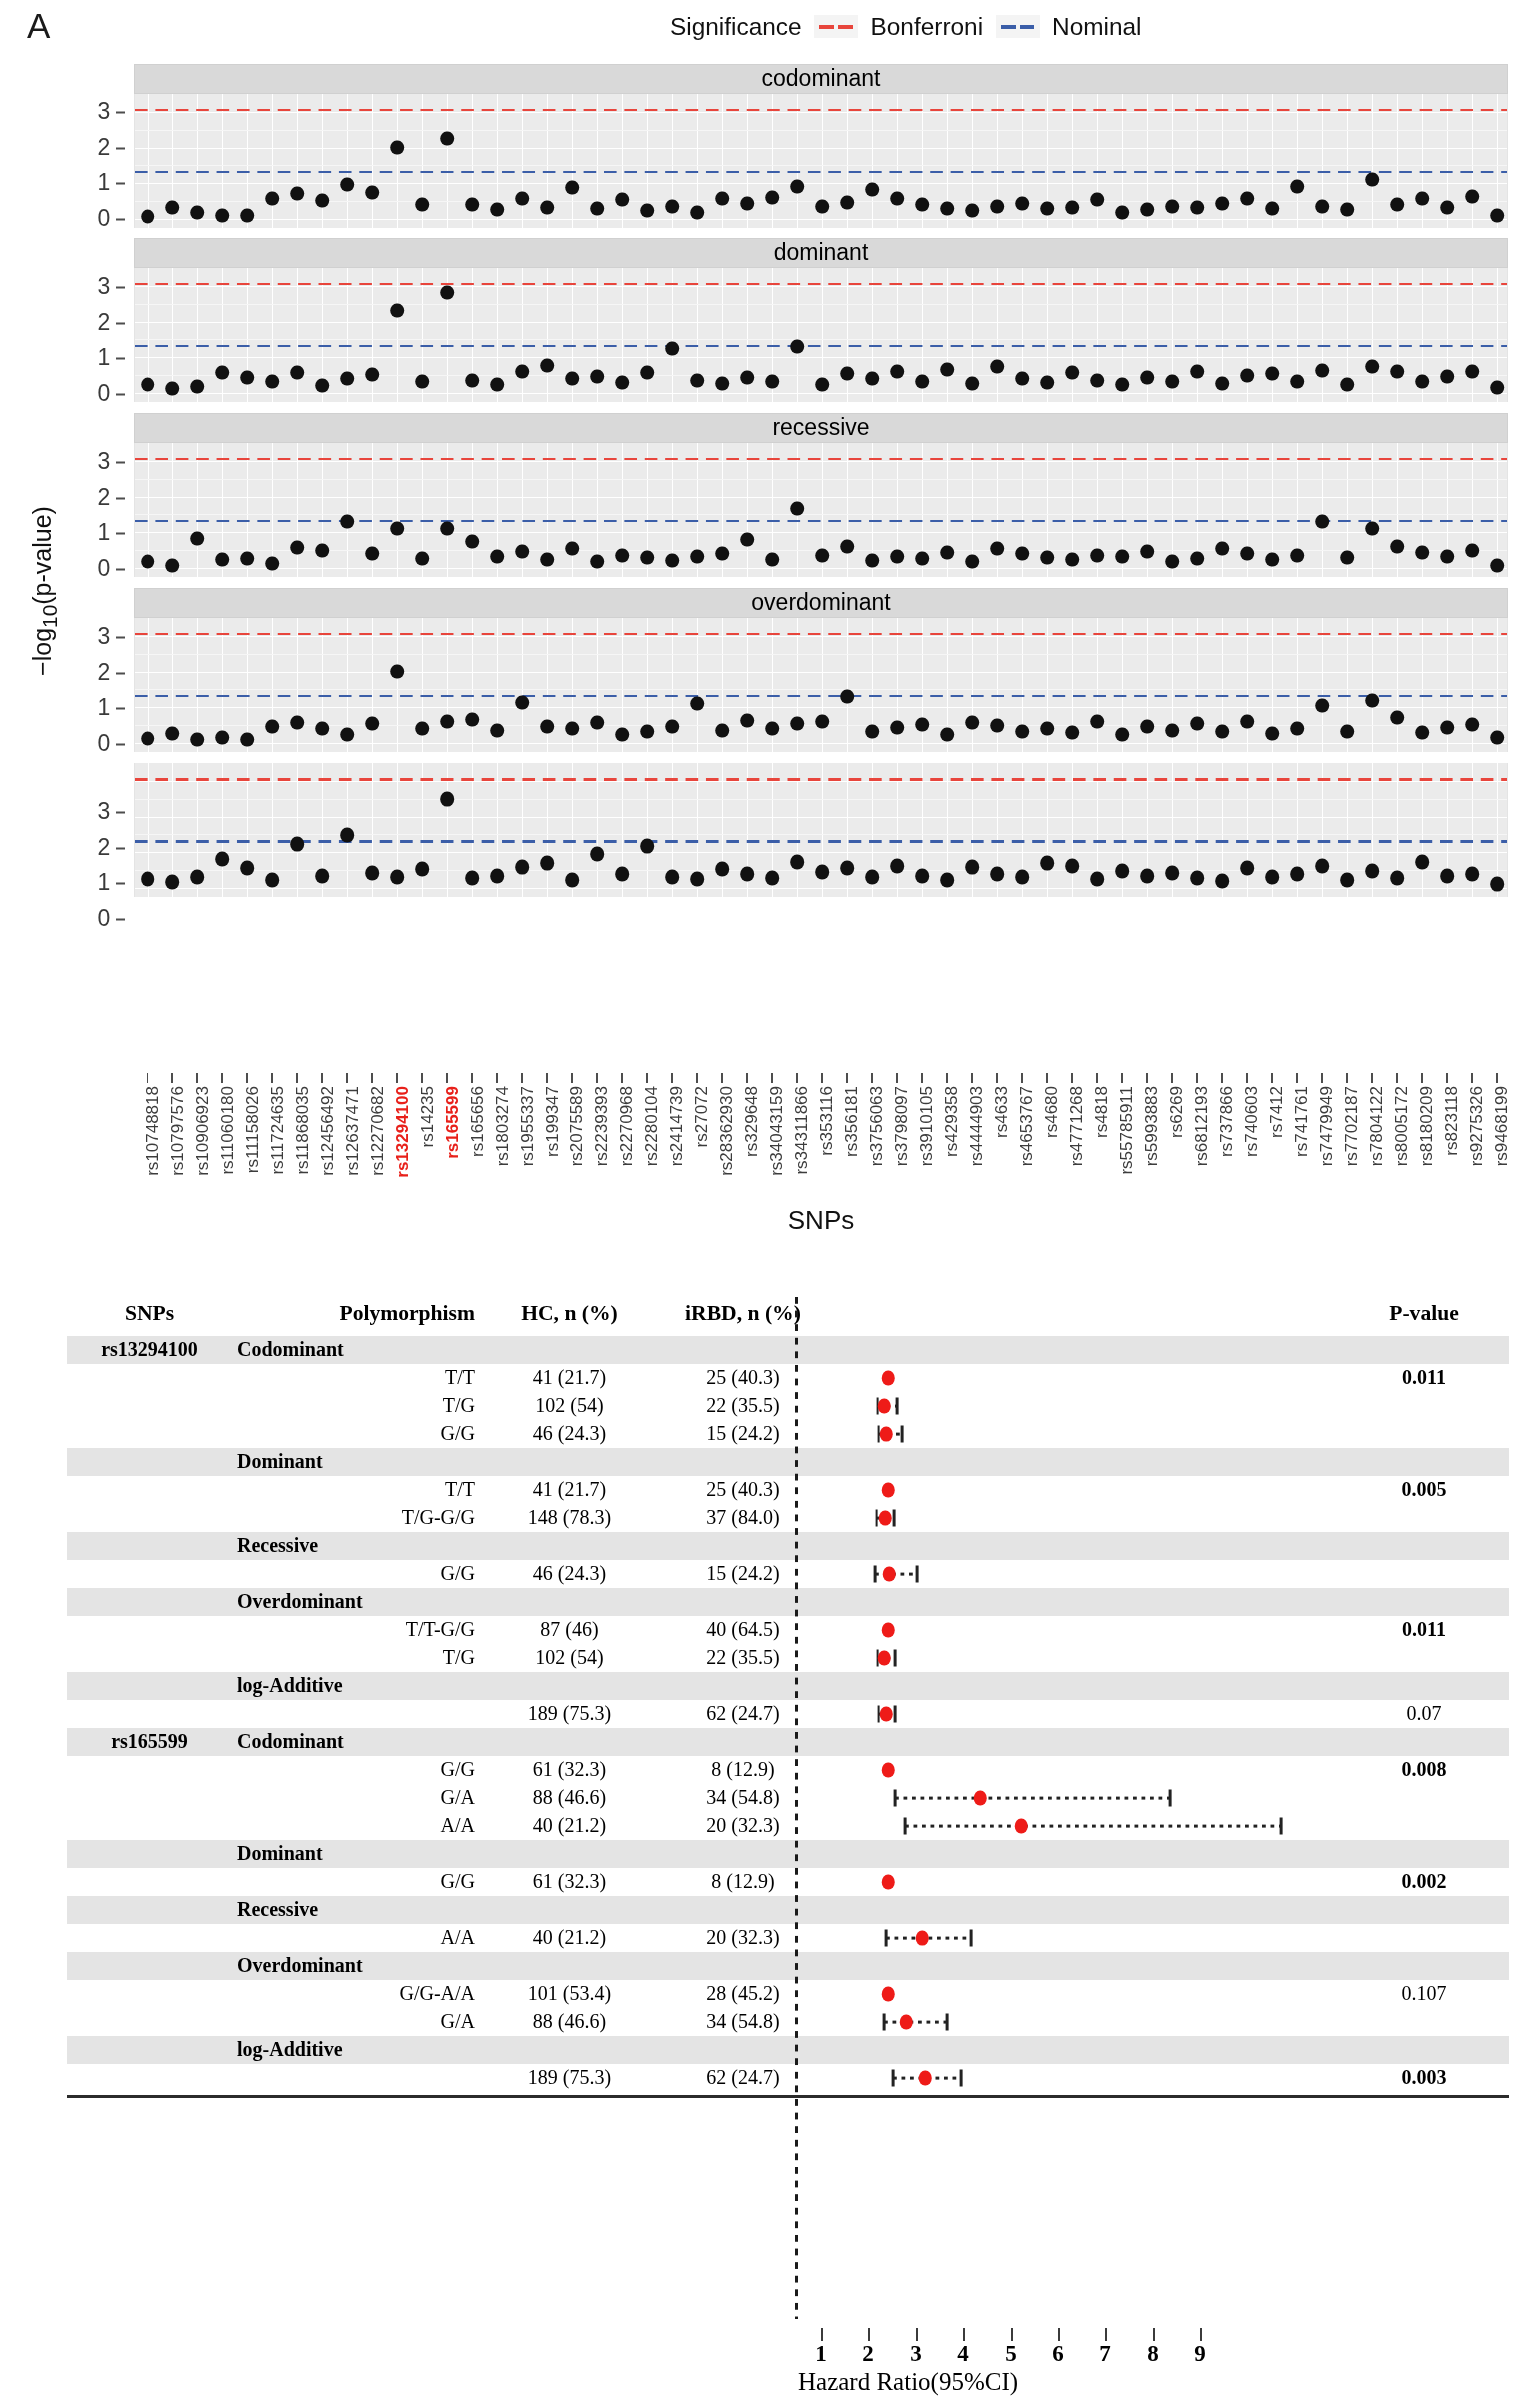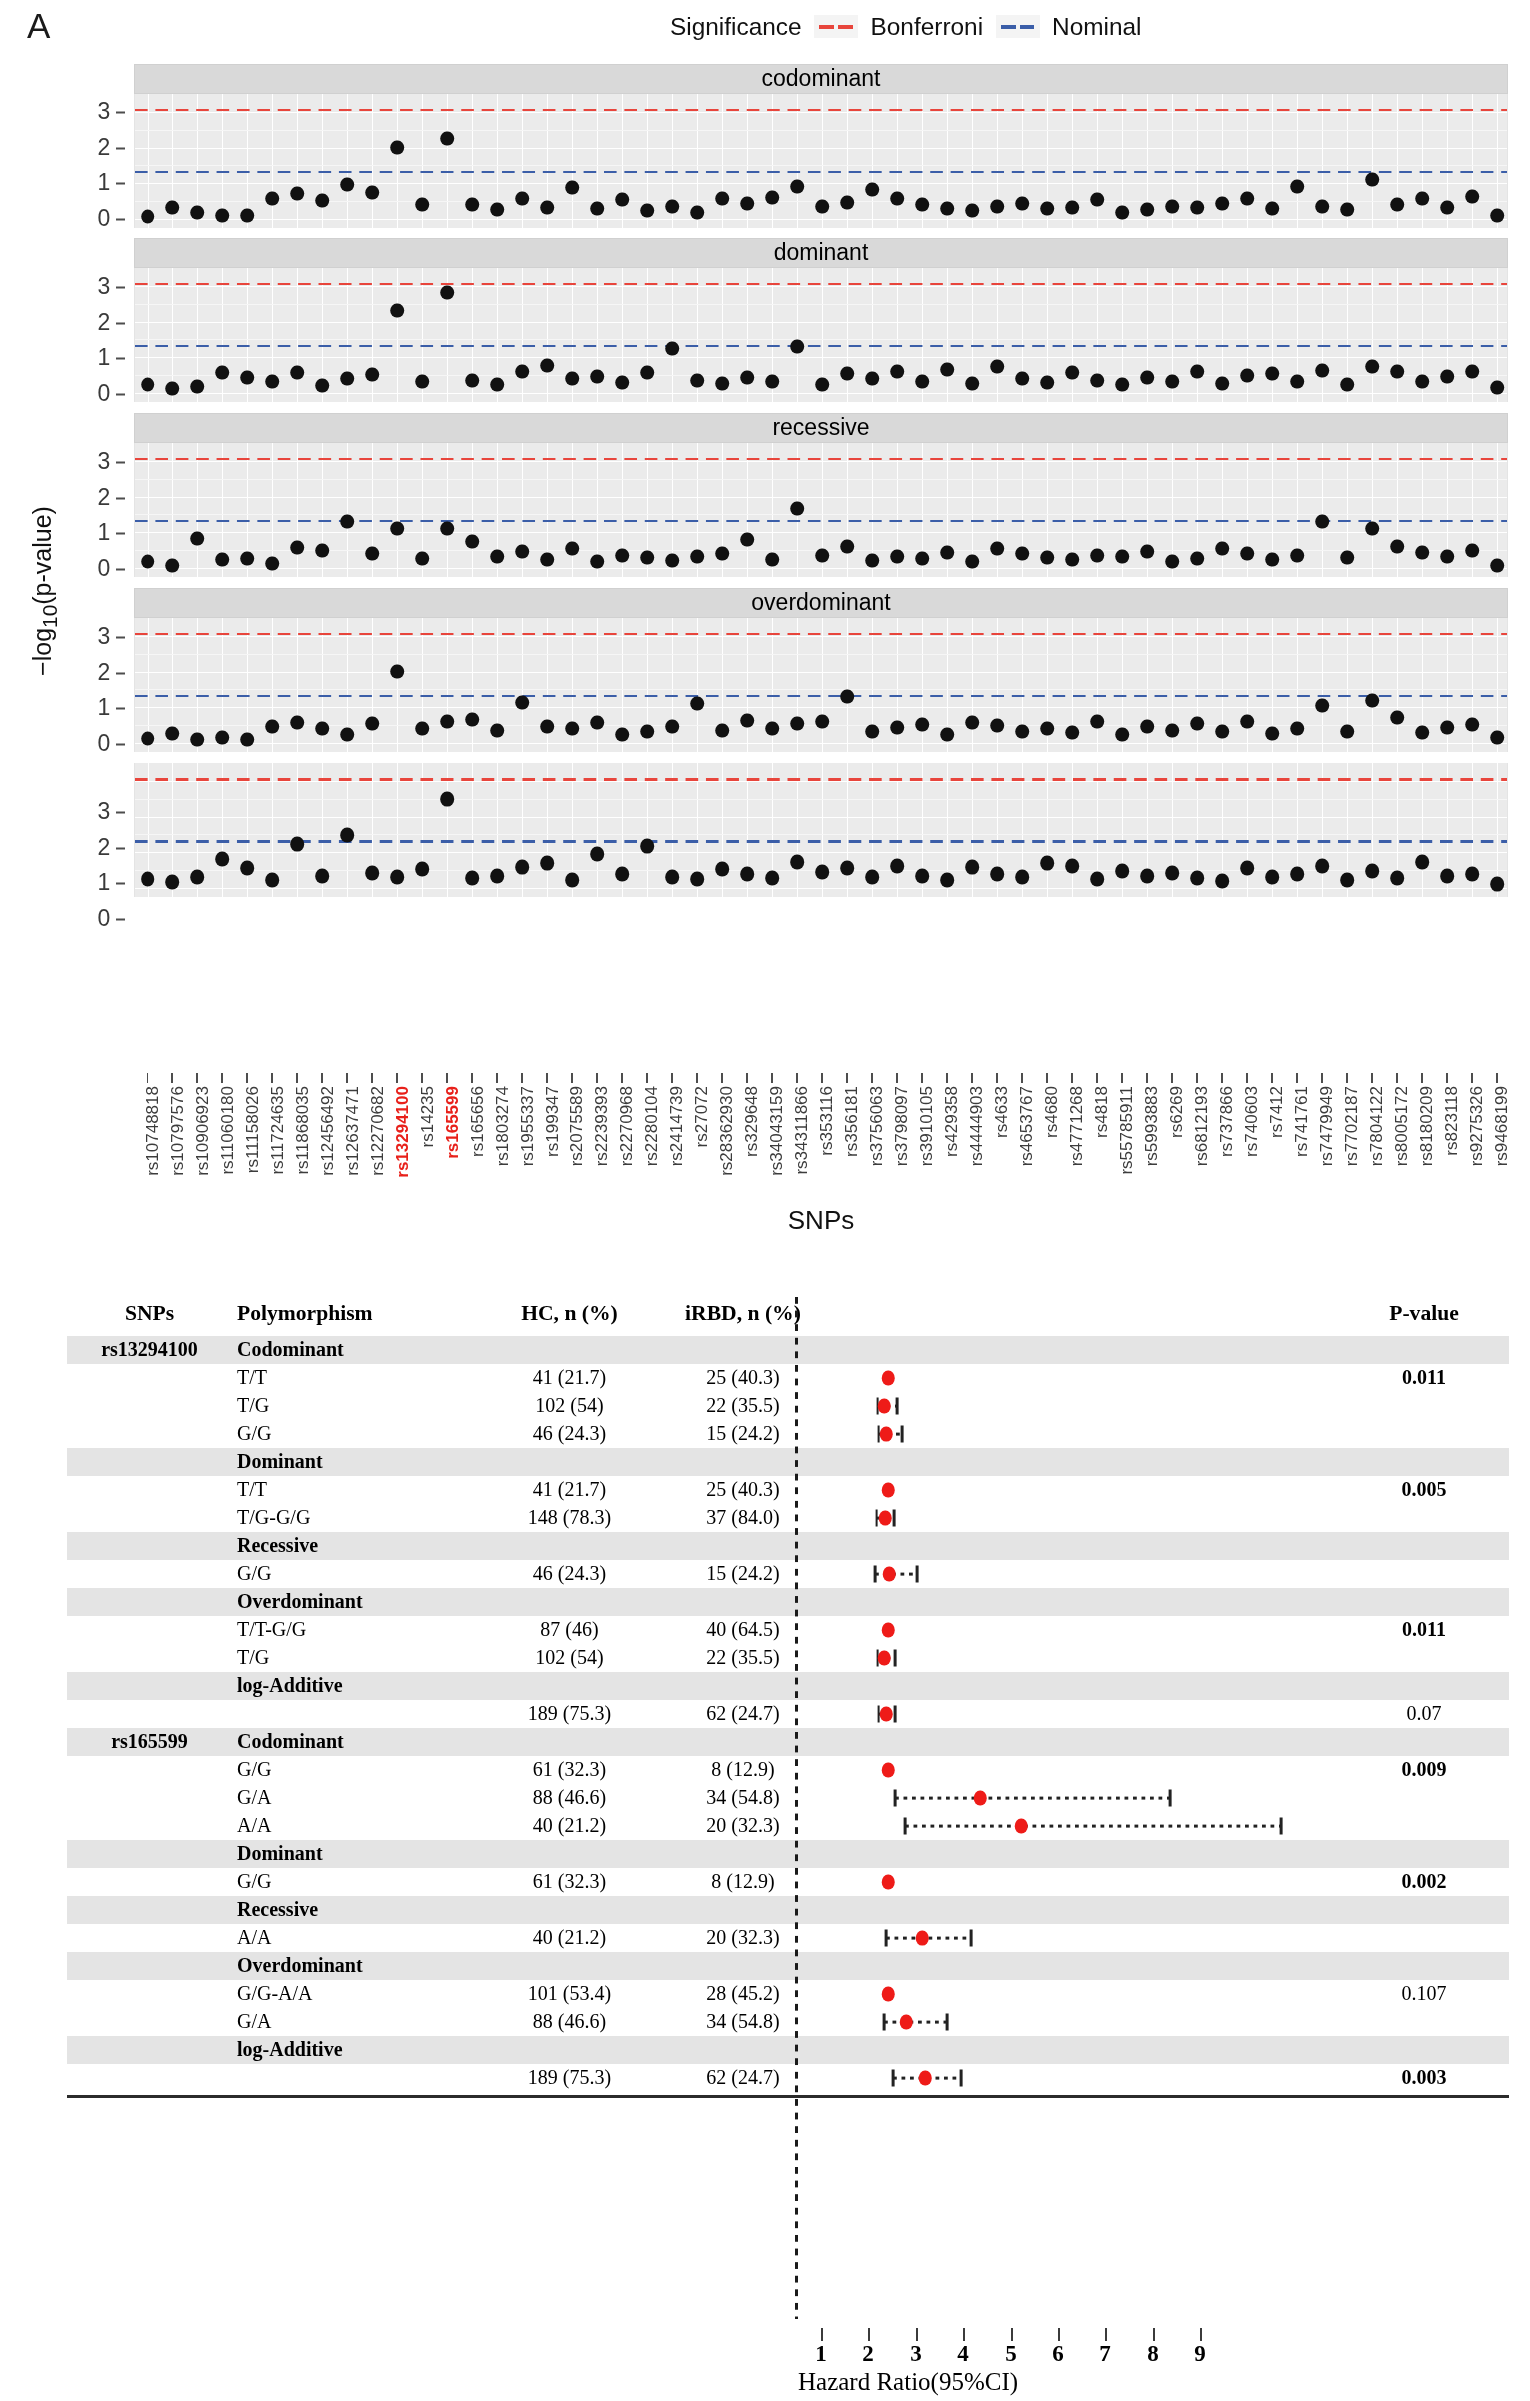--- a/index.html
+++ b/index.html
@@ -92,21 +92,21 @@
   #panelB { position:absolute; left:0; top:1262px; width:1531px; height:1140px; }
 
   #tblWrap { position:absolute; left:67px; top:39px; width:1442px; }
 
   .thead { position:relative; height:35px; font-weight:bold; font-size:21.6px;
            font-family:"Liberation Serif", serif; }
   .rule-top { position:absolute; left:0; right:0; top:35px; height:2.8px; background:#2b2b2b; }
   .rule-bot { position:absolute; left:0; right:0; height:2.8px; background:#2b2b2b; }
 
   .c-snp   { position:absolute; left:0;    width:165px; text-align:center; }
-  .c-poly  { position:absolute; left:170px;width:238px; text-align:left; }
+  .c-poly  { position:absolute; left:170px;width:238px; text-align:right; }
   .c-hc    { position:absolute; left:420px;width:165px; text-align:center; }
   .c-irbd  { position:absolute; left:591px;width:170px;text-align:center; }
   .c-plot  { position:absolute; left:795px;width:471px; }
   .c-pval  { position:absolute; left:1272px;width:170px; text-align:center; }
 
   .trow { position:relative; height:28px; font-size:20px;
           font-family:"Liberation Serif", serif; }
   .trow.shade { background:#e4e4e4; }
   .trow.model { font-weight:bold; }
   .trow .c-snp { top:2.3px; font-weight:bold; }
@@ -1078,21 +1078,21 @@
         </div>
         <div class="trow">
           <div class="c-poly">G/G</div>
           <div class="c-hc">61 (32.3)</div>
           <div class="c-irbd">8 (12.9)</div>
           <div class="c-plot">
             <div class="fplot">
               <div class="fdot" style="left: 26px;"></div>
             </div>
           </div>
-          <div class="c-pval bold">0.009</div>
+          <div class="c-pval bold">0.008</div>
         </div>
         <div class="trow">
           <div class="c-poly">G/A</div>
           <div class="c-hc">88 (46.6)</div>
           <div class="c-irbd">34 (54.8)</div>
           <div class="c-plot">
             <div class="fplot">
               <div class="fci" style="left: 33px; width: 275px;"></div>
               <div class="fcap" style="left: 33px;"></div>
               <div class="fcap" style="left: 308px;"></div>

